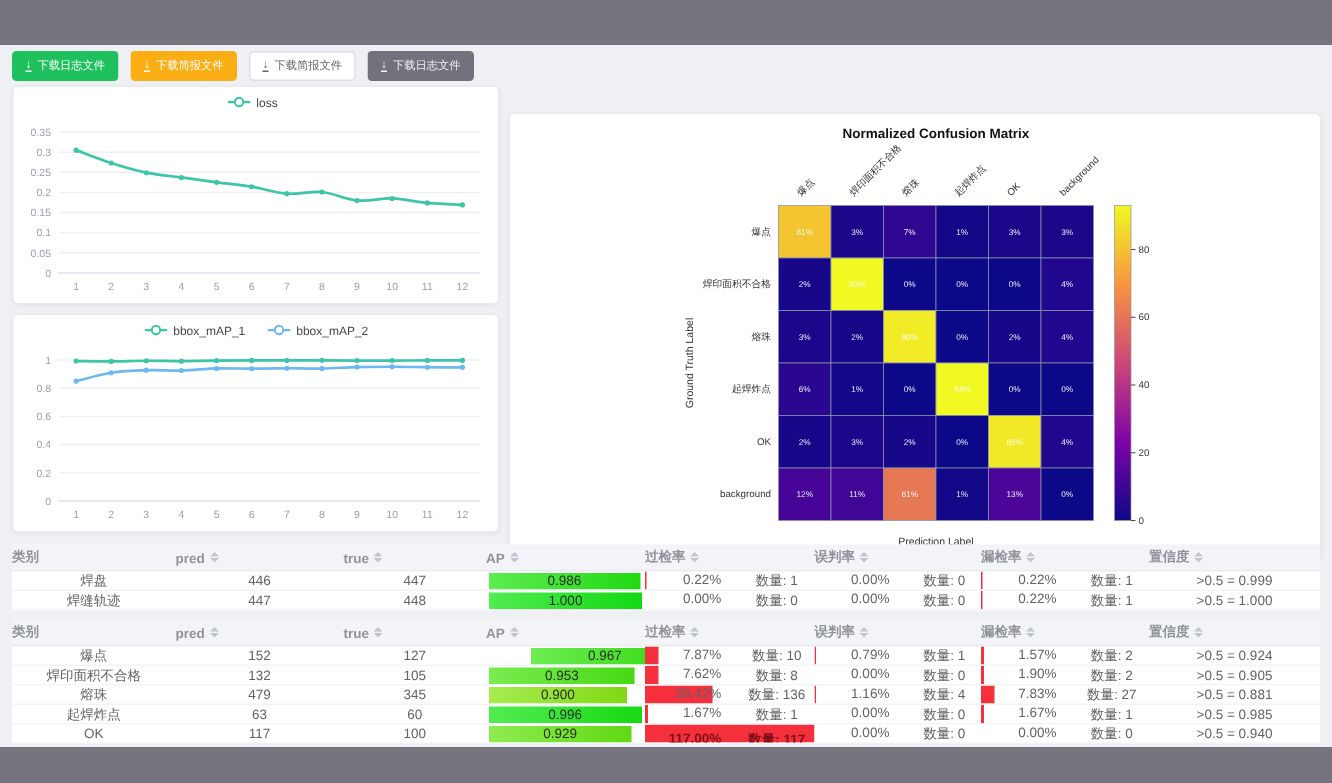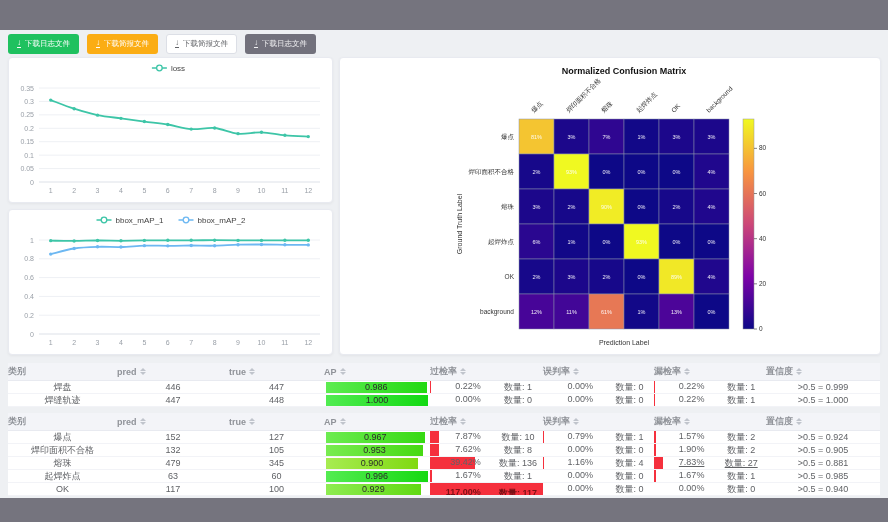--- a/index.html
+++ b/index.html
@@ -17,21 +17,21 @@
   .btn-green { background:#1fc15f; color:#fff; }
   .btn-orange { background:#fbad14; color:#fff; }
   .btn-white { background:#ffffff; color:#606266; border:1px solid #dcdfe6; }
   .btn-gray { background:#72717c; color:#f2f2f4; }
 
   
   .card { position:absolute; background:#fff; border:1px solid #e8eaf0; border-radius:4px;
           box-shadow:0 1px 3px rgba(0,0,0,.05); }
   #card-loss { left:8px; top:57px; width:325px; height:146px; }
   #card-map  { left:8px; top:209px; width:325px; height:146px; }
-  #card-matrix { left:339px; top:57px; width:542px; height:298px; }
+  #card-matrix { left:339px; top:75px; width:542px; height:298px; }
   svg text { font-family:"Liberation Sans", sans-serif; }
 
   
   .data-table { position:absolute; left:8px; width:872px; background:#fff; font-size:9px; color:#606266; }
   #table1 { top:363px; }
   #table2 { top:413px; }
   .t-head { display:flex; background:#f3f4f8; height:18px; border-bottom:1px solid #e8eaf0; }
   .th { display:flex; align-items:center; justify-content:flex-start; color:#909399; font-weight:bold; }
   .caret { display:inline-flex; flex-direction:column; margin-left:3px; gap:1px; }
   .caret i { width:0; height:0; border-left:3px solid transparent; border-right:3px solid transparent; }
@@ -474,21 +474,21 @@
             <i class="down"></i>
           </span>
         </div>
       </div>
       <div class="t-row">
         <div class="td" style="width: 109px;">爆点</div>
         <div class="td" style="width: 112px;">152</div>
         <div class="td" style="width: 95px;">127</div>
         <div class="td" style="width: 106px;">
           <div class="ap-wrap">
-            <div class="ap-bar" style="width: 96.7%; background: linear-gradient(90deg, rgb(109, 236, 81), rgb(54, 217, 18));">
+            <div class="ap-bar" style="width: 96.7%; background: linear-gradient(90deg, rgb(109, 236, 81), rgb(54, 217, 18)); margin-left: 28px;">
               <span>0.967</span>
             </div>
           </div>
         </div>
         <div class="td rate-cell" style="width: 113px;">
           <div class="rate-bar" style="width: 7.87%;"></div>
           <div class="rate-txt">
             <span class="pct">7.87%</span>
             <span class="cnt">数量: 10</span>
           </div>
@@ -560,21 +560,21 @@
             <span class="cnt">数量: 136</span>
           </div>
         </div>
         <div class="td rate-cell" style="width: 111px;">
           <div class="rate-bar" style="width: 1.2%;"></div>
           <div class="rate-txt">
             <span class="pct">1.16%</span>
             <span class="cnt">数量: 4</span>
           </div>
         </div>
-        <div class="td rate-cell" style="width: 112px; text-decoration: underline;">
+        <div class="td rate-cell" style="width: 112px;">
           <div class="rate-bar" style="width: 7.83%;"></div>
           <div class="rate-txt">
             <span class="pct">7.83%</span>
             <span class="cnt">数量: 27</span>
           </div>
         </div>
         <div class="td" style="width: 114px;">&gt;0.5 = 0.881</div>
       </div>
       <div class="t-row">
         <div class="td" style="width: 109px;">起焊炸点</div>

